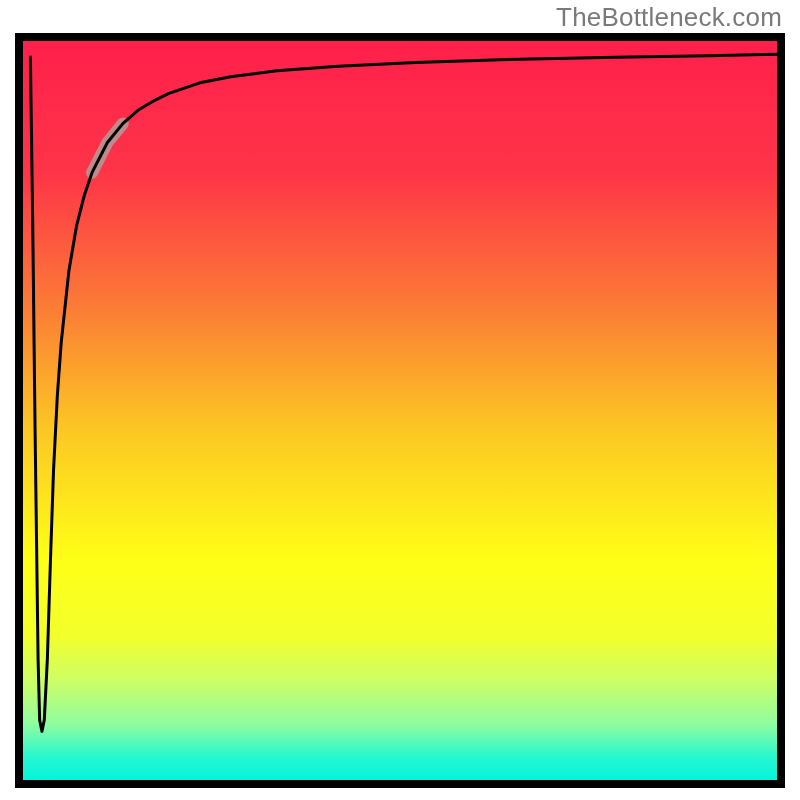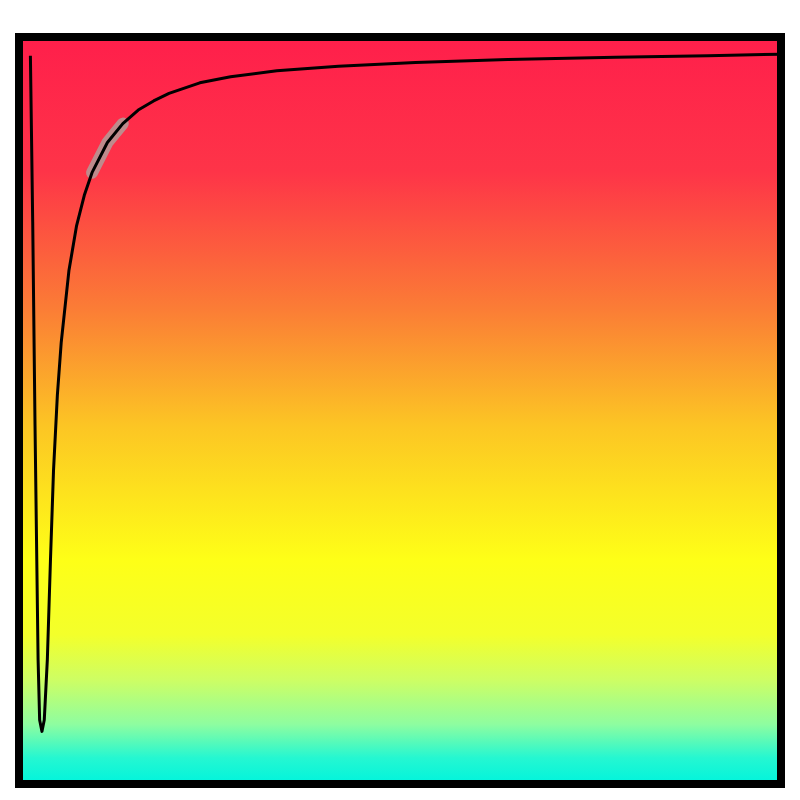--- a/index.html
+++ b/index.html
@@ -32,20 +32,21 @@
     top: 0;
     left: 0;
     width: 800px;
     height: 800px;
   }
 </style>
 </head>
 <body>
 
 <div class="stage">
+  <div class="watermark">TheBottleneck.com</div>
 
   <svg class="chart" viewBox="0 0 800 800" preserveAspectRatio="none">
     <defs>
       <linearGradient id="bg-grad" x1="0" y1="0" x2="0" y2="1">
           <stop offset="0%" stop-color="#FF1F4B"></stop>
           <stop offset="18%" stop-color="#FE3448"></stop>
           <stop offset="36%" stop-color="#FB7B36"></stop>
           <stop offset="52%" stop-color="#FCC524"></stop>
           <stop offset="70%" stop-color="#FEFF17"></stop>
           <stop offset="80%" stop-color="#F3FF2B"></stop>

